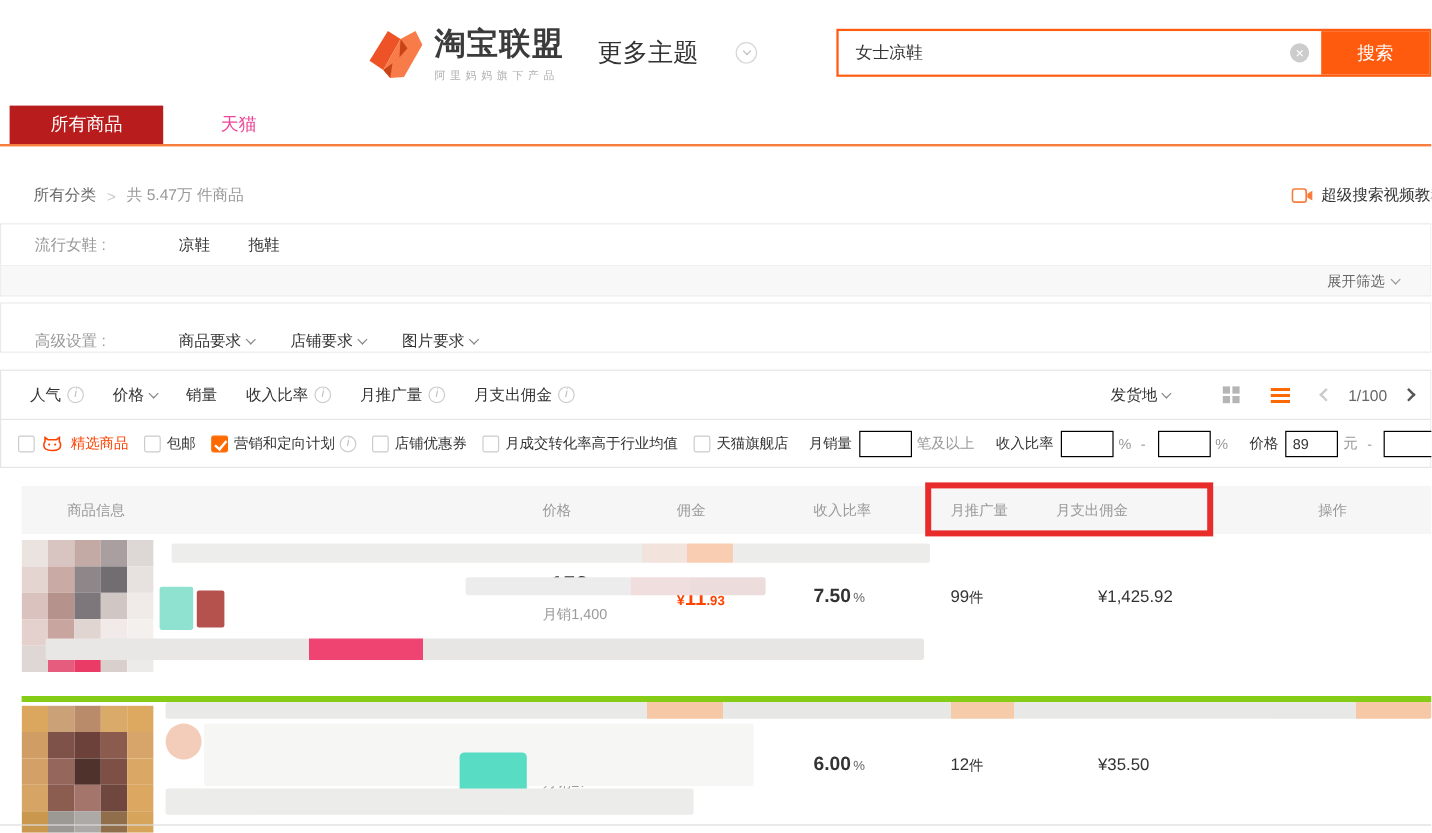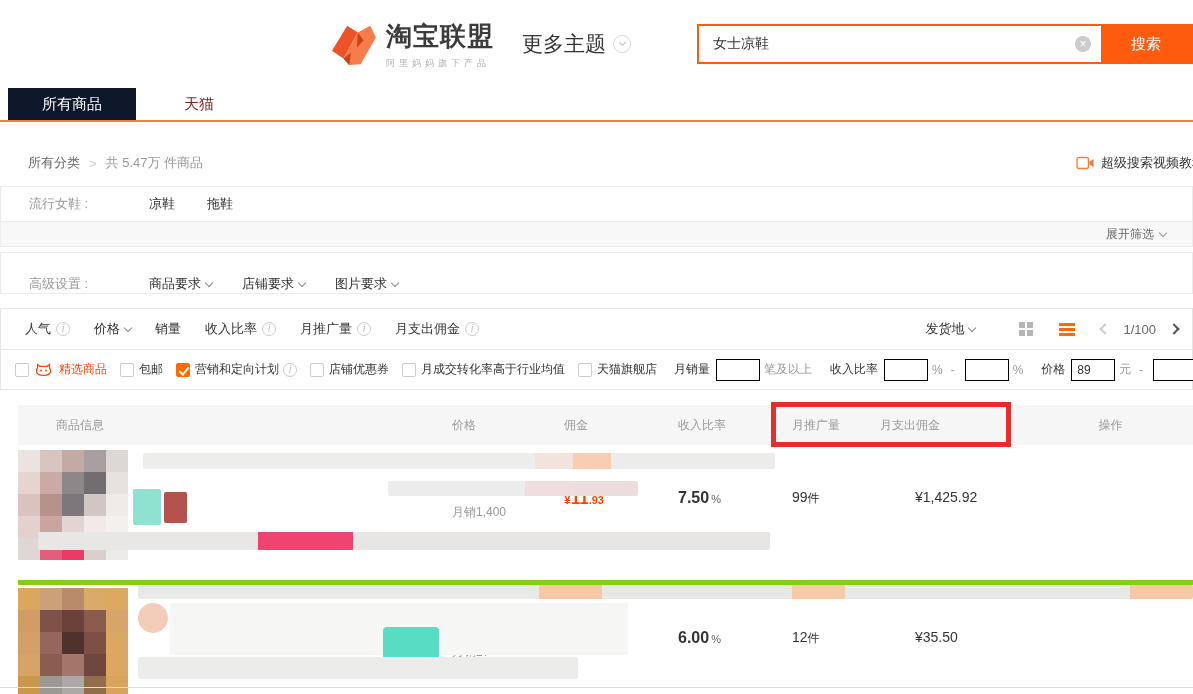--- a/index.html
+++ b/index.html
@@ -7,39 +7,39 @@
   body { font-family:"Liberation Sans","DejaVu Sans",sans-serif; color:#333; }
   .page { position:relative; width:1193px; height:694px; overflow:hidden; background:#fff; }
 
   
   .topbar { height:88px; display:flex; align-items:center; padding-left:10px;justify-content:flex-end; }
   .logo { display:flex; align-items:center; }
   .logo svg { display:block; }
   .logo-text { margin-left:8px; }
   .logo-title { font-size:26px; font-weight:bold; color:#3b3b3b; letter-spacing:1px; }
   .logo-sub { font-size:9px; color:#b0b0b0; letter-spacing:4px; margin-top:3px; }
-  .more-topics { display:flex; align-items:center; margin-left:28px; cursor:pointer; }
+  .more-topics { display:flex; align-items:center; margin-left:28px; cursor:pointer;gap:24px; }
   .more-topics-label { font-size:21px; color:#333; }
   .circle-chev { width:18px; height:18px; border:1px solid #d6d6d6; border-radius:50%; margin-left:7px;
                  display:inline-flex; align-items:center; justify-content:center; }
   .chev { display:inline-block; width:6px; height:6px; border-right:1px solid #999; border-bottom:1px solid #999; transform:rotate(45deg); }
   .circle-chev .chev { width:5px; height:5px; margin-top:-3px; border-color:#bbb; }
   .searchbox { display:flex; margin-left:66px; border:2px solid #ff5b0f; height:40px; width:496px; }
   .searchbox input { flex:1; border:none; outline:none; font-size:14px; color:#333; padding:0 34px 0 14px;
                      font-family:"Liberation Sans","DejaVu Sans",sans-serif; }
   .clear-icon { position:relative; width:0; }
   .clear-icon::after { content:'×'; position:absolute; right:10px; top:10px; width:16px; height:16px; border-radius:50%;
                        background:#ccc; color:#fff; font-size:12px; line-height:16px; text-align:center; cursor:pointer; }
   .search-btn { width:90px; background:#ff5b0f; color:#fff; border:none; font-size:15px; cursor:pointer;
                 font-family:"Liberation Sans","DejaVu Sans",sans-serif; }
 
   
   .tabbar { height:34px; border-bottom:2px solid #f77e3d; display:flex; padding-left:8px; }
-  .tab { height:32px; line-height:32px; padding:0 34px; font-size:15px; color:#7f1d1d; cursor:pointer; }
-  .tab.active { background:#0f172a; color:#fff; }
+  .tab { height:32px; line-height:32px; padding:0 34px; font-size:15px; color:#ec4899; cursor:pointer; }
+  .tab.active { background:#b91c1c; color:#fff; }
   .tab.plain { margin-left:14px; }
 
   
   .crumb-row { margin-top:30px; height:22px; display:flex; align-items:center; justify-content:space-between; padding-left:28px; }
   .crumb-left { font-size:13px; color:#999; display:flex; align-items:center; }
   .crumb-cat { color:#666; }
   .crumb-sep { margin:0 9px; color:#ccc; }
   .crumb-right { display:flex; align-items:center; white-space:nowrap; margin-right:-12px; cursor:pointer; }
   .crumb-right svg { margin-right:6px; }
   .video-label { font-size:13px; color:#333; }

